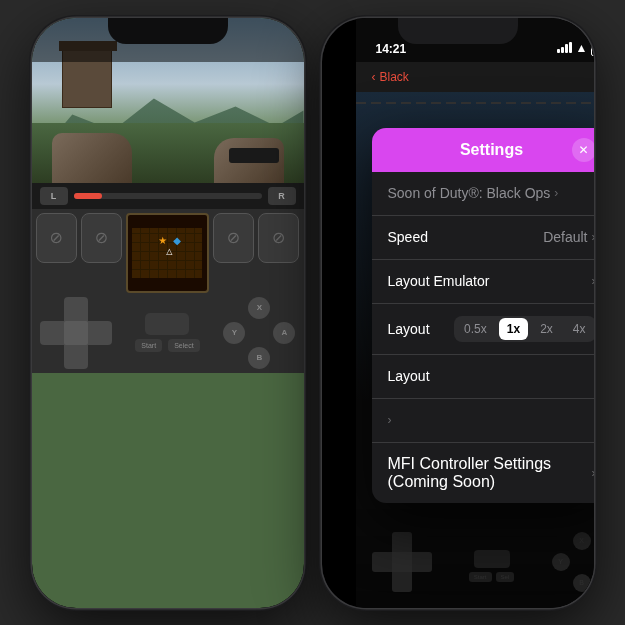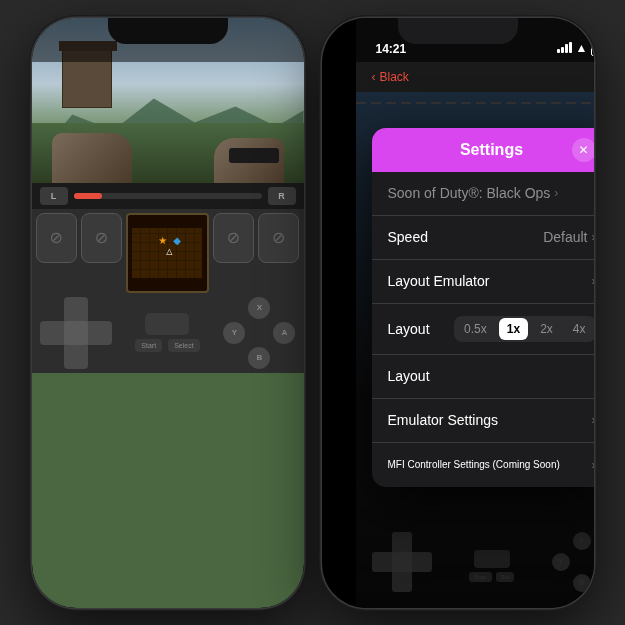--- a/index.html
+++ b/index.html
@@ -691,28 +691,27 @@
               <button class="speed-btn">2x</button>
               <button class="speed-btn">4x</button>
             </div>
           </div>
 
           <div class="settings-row">
             <span class="settings-label">Layout</span>
           </div>
 
           <div class="settings-row">
-            <span class="settings-label">Emulator Settings</span>
             <div class="settings-value">
               <span class="settings-chevron">›</span>
             </div>
           </div>
 
           <div class="settings-row">
-            <span class="settings-label" style="font-size:10px;">MFI Controller Settings (Coming Soon)</span>
+            <span class="settings-label" style="font-size:16px;">MFI Controller Settings (Coming Soon)</span>
             <div class="settings-value">
               <span class="settings-chevron">›</span>
             </div>
           </div>
         </div>
 
         <div class="phone2-bottom-controls">
           <div class="mini-dpad">
             <div class="mini-dpad-h"></div>
             <div class="mini-dpad-v"></div>

